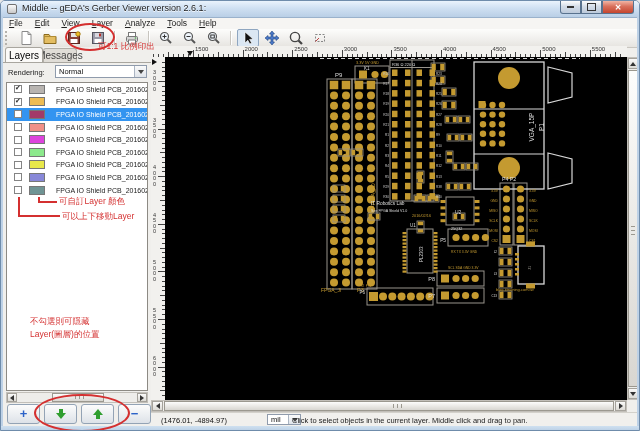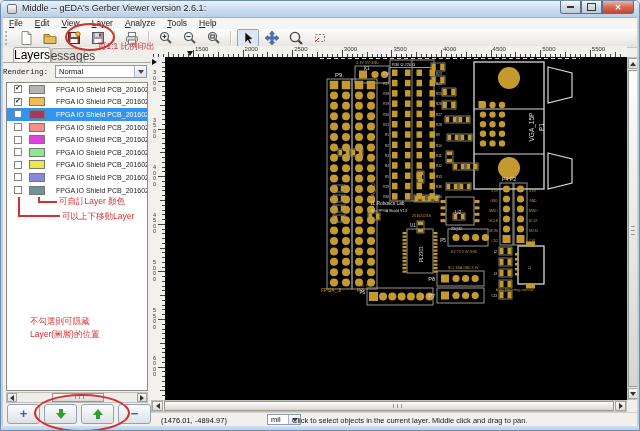--- a/index.html
+++ b/index.html
@@ -19,25 +19,25 @@
   .menubar{position:absolute;left:2px;top:17px;width:636px;height:11px;background:#f6f5f3;border-bottom:1px solid #e2dfda;font-size:8.5px;display:flex;align-items:flex-start;}
   .menu-item{padding:0 6px;color:#222;}
   
   .toolbar{position:absolute;left:2px;top:28px;width:636px;height:18px;background:linear-gradient(#fdfdfc,#e6e4e0);border-bottom:1px solid #c9c6c0;display:flex;align-items:center;}
   .tb-grip{width:4px;height:14px;margin:0 3px 0 2px;border-left:2px dotted #b5b2ac;}
   .tbtn{width:20px;height:16px;margin:0 1px;display:flex;align-items:center;justify-content:center;border:1px solid transparent;border-radius:2px;}
   .tbtn.pressed{border:1px solid #8fa6c0;background:#dbe7f3;}
   .tb-sep{width:1px;height:14px;background:#c8c5bf;border-right:1px solid #fff;margin:0 4px;}
   
   .panel{position:absolute;left:2px;top:46px;width:148px;height:379px;background:#f0efec;}
-  .tab{position:absolute;top:0;height:15px;font-size:12px;display:flex;align-items:center;justify-content:center;box-sizing:border-box;margin-left:8px;}
+  .tab{position:absolute;top:0;height:15px;font-size:10px;display:flex;align-items:center;justify-content:center;box-sizing:border-box;}
   .tab.active{left:2px;width:38px;background:#fbfaf8;border:1px solid #a9a69f;border-bottom:none;border-radius:3px 3px 0 0;z-index:2;}
   .tab.inactive{left:40px;width:34px;height:14px;top:1px;background:#e0ddd7;border:1px solid #b2afa8;border-bottom:none;border-radius:3px 3px 0 0;color:#444;}
   .rendering-row{position:absolute;left:0;top:15px;width:148px;height:18px;border-top:1px solid #a9a69f;display:flex;align-items:center;}
-  .rendering-label{font-size:7.5px;color:#222;font-family:Liberation Mono, monospace;}
+  .rendering-label{font-size:7.5px;margin-left:5px;color:#222;}
   .combo{position:relative;height:13px;background:#fff;border:1px solid #8f9bac;box-sizing:border-box;font-size:7.5px;display:flex;align-items:center;padding-left:3px;color:#111;}
   .combo .arrowbox{position:absolute;right:0;top:0;bottom:0;width:11px;background:linear-gradient(#fafafa,#dfe4ea);border-left:1px solid #aab4c2;display:flex;align-items:center;justify-content:center;}
   .arr-down{width:0;height:0;border-left:3px solid transparent;border-right:3px solid transparent;border-top:4px solid #444;}
   .rendering-combo{position:absolute;left:52px;top:2px;width:92px;}
   .layer-list{position:absolute;left:3px;top:35px;width:142px;height:309px;background:#fff;border:1px solid #8d8a84;box-sizing:border-box;overflow:hidden;}
   .layer-row{position:relative;height:12.6px;display:flex;align-items:center;}
   .layer-row.sel{background:#3394f0;}
   .layer-row.sel .layer-label{color:#fff;}
   .lcheck{width:8px;height:8px;background:#fff;border:1px solid #848484;margin-left:7px;box-sizing:border-box;position:relative;flex:none;}
   .lcheck.on:after{content:"✔";position:absolute;left:0px;top:-2px;font-size:7px;color:#333;}

